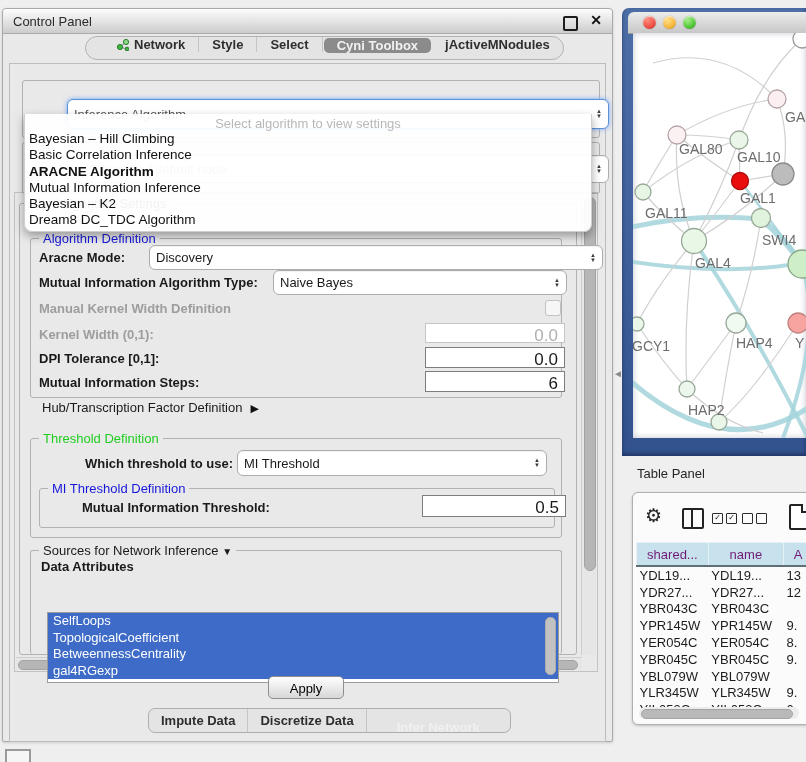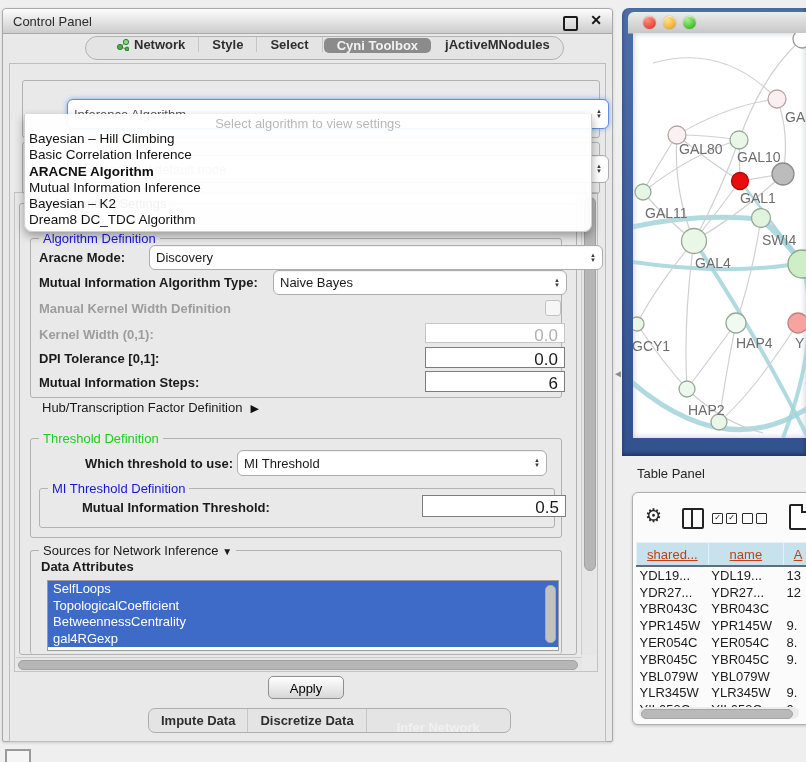--- a/index.html
+++ b/index.html
@@ -41,21 +41,21 @@
   .dd-item.sel{font-weight:bold;}
   
   .hidden-a{z-index:1;}
   
   .scrollpane{position:absolute;left:4px;top:128px;width:582px;height:478px;border:1px solid #c2c2c2;background:#e9e9e9;}
   .vscroll{position:absolute;right:1px;top:2px;width:14px;height:460px;background:#e6e6e6;border-left:1px solid #cdcdcd;}
   .vscroll .thumb{position:absolute;left:2px;top:2px;width:10px;height:372px;background:#b6b6b6;border:1px solid #a2a2a2;border-radius:6px;}
   .hscroll{position:absolute;left:1px;bottom:1px;height:12px;width:566px;background:#e6e6e6;border-top:1px solid #cdcdcd;}
   .hscroll .thumb{position:absolute;left:2px;top:2px;height:8px;width:558px;background:#b6b6b6;border:1px solid #a2a2a2;border-radius:5px;}
   
-  .attr-list{position:absolute;background:#fff;border:1px solid #9c9c9c;overflow:hidden;}
+  .attr-list{position:absolute;background:#fff;border:1px solid #9c9c9c;overflow:hidden;margin-top:32px;}
   .attr-item{height:16.5px;line-height:16.5px;background:#3d6bc7;color:#fff;padding-left:5px;font-size:13px;}
   .attr-thumb{position:absolute;right:2px;top:4px;width:9px;height:56px;background:#c2c2c2;border-radius:5px;border:1px solid #ababab;}
   
   .apply{position:absolute;left:258px;top:612px;width:76px;height:23px;background:linear-gradient(#ffffff,#d7d7d7);border:1px solid #8e8e8e;border-radius:5px;text-align:center;line-height:21px;cursor:pointer;}
   .bottom-tabs{position:absolute;left:138px;top:644px;height:23px;display:inline-flex;background:#e4e4e4;border:1px solid #aeaeae;border-radius:7px;overflow:hidden;}
   .btab{display:flex;align-items:center;padding:0 12px;font-weight:bold;color:#2e2e2e;border-right:1px solid #c6c6c6;cursor:pointer;white-space:nowrap;}
   .btab:last-child{border-right:none;}
   .btab.selected{background:#be185d;color:#f0f0f0;border-radius:5px;margin:18px;}
   
   .netwin{position:absolute;left:622px;top:8px;width:184px;height:448px;background:linear-gradient(#4d6fa8,#32528e);border-radius:7px 0 0 0;box-shadow:inset 0 -2px 4px rgba(0,0,30,.4);}
@@ -66,21 +66,21 @@
   .tp-title{position:absolute;left:637px;top:466px;font-size:13px;color:#262626;}
   .twin{position:absolute;left:632px;top:492px;width:180px;height:231px;background:#fbfbfb;border:1px solid #b0b0b0;border-radius:6px;box-shadow:0 1px 3px rgba(0,0,0,.2);overflow:hidden;}
   .gear{position:absolute;left:12px;top:13px;font-size:19px;color:#252525;line-height:19px;cursor:pointer;}
   .colicon{position:absolute;left:49px;top:15px;width:18px;height:17px;border:2px solid #222;border-radius:2px;cursor:pointer;}
   .colicon::after{content:"";position:absolute;left:7px;top:0;width:2px;height:17px;background:#222;}
   .cbpair{position:absolute;top:20px;display:flex;gap:3px;cursor:pointer;}
   .cbpair .box{width:9px;height:9px;border:1.5px solid #2a2a2a;border-radius:1px;font-size:8px;line-height:8px;color:#111;text-align:center;}
   .pageicon{position:absolute;left:156px;top:11px;width:17px;height:22px;border:2px solid #222;border-radius:2px;background:#fff;cursor:pointer;}
   .pageicon::after{content:"";position:absolute;right:-2px;top:-2px;width:7px;height:7px;background:#fbfbfb;border-left:2px solid #222;border-bottom:2px solid #222;}
   table.ntab{position:absolute;left:3px;top:49px;border-collapse:collapse;font-size:13px;table-layout:fixed;}
-  .ntab th{background:#c7e2ed;border:1px solid #e6f1f6;border-bottom:2px solid #5f6f77;font-weight:normal;color:#c2410c;height:20px;overflow:hidden;white-space:nowrap;text-decoration:underline;}
+  .ntab th{background:#c7e2ed;border:1px solid #e6f1f6;border-bottom:2px solid #5f6f77;font-weight:normal;color:#701a75;height:20px;overflow:hidden;white-space:nowrap;}
   .ntab td{height:16.8px;padding:0 3px;color:#1c1c1c;white-space:nowrap;overflow:hidden;}
   .t-hscroll{position:absolute;left:6px;top:214px;width:160px;height:12px;background:#ececec;border-radius:6px;}
   .t-hscroll .thumb{position:absolute;left:2px;top:2px;width:150px;height:8px;background:#b9b9b9;border-radius:5px;border:1px solid #a5a5a5;}
   
   .mini-icon{position:absolute;left:5px;top:749px;width:22px;height:16px;border:2px solid #9a9a9a;background:#f5f5f5;}
   .splitter{position:absolute;left:613px;top:368px;color:#8a8a8a;font-size:10px;cursor:pointer;}
 </style>
 </head>
 <body>
 

